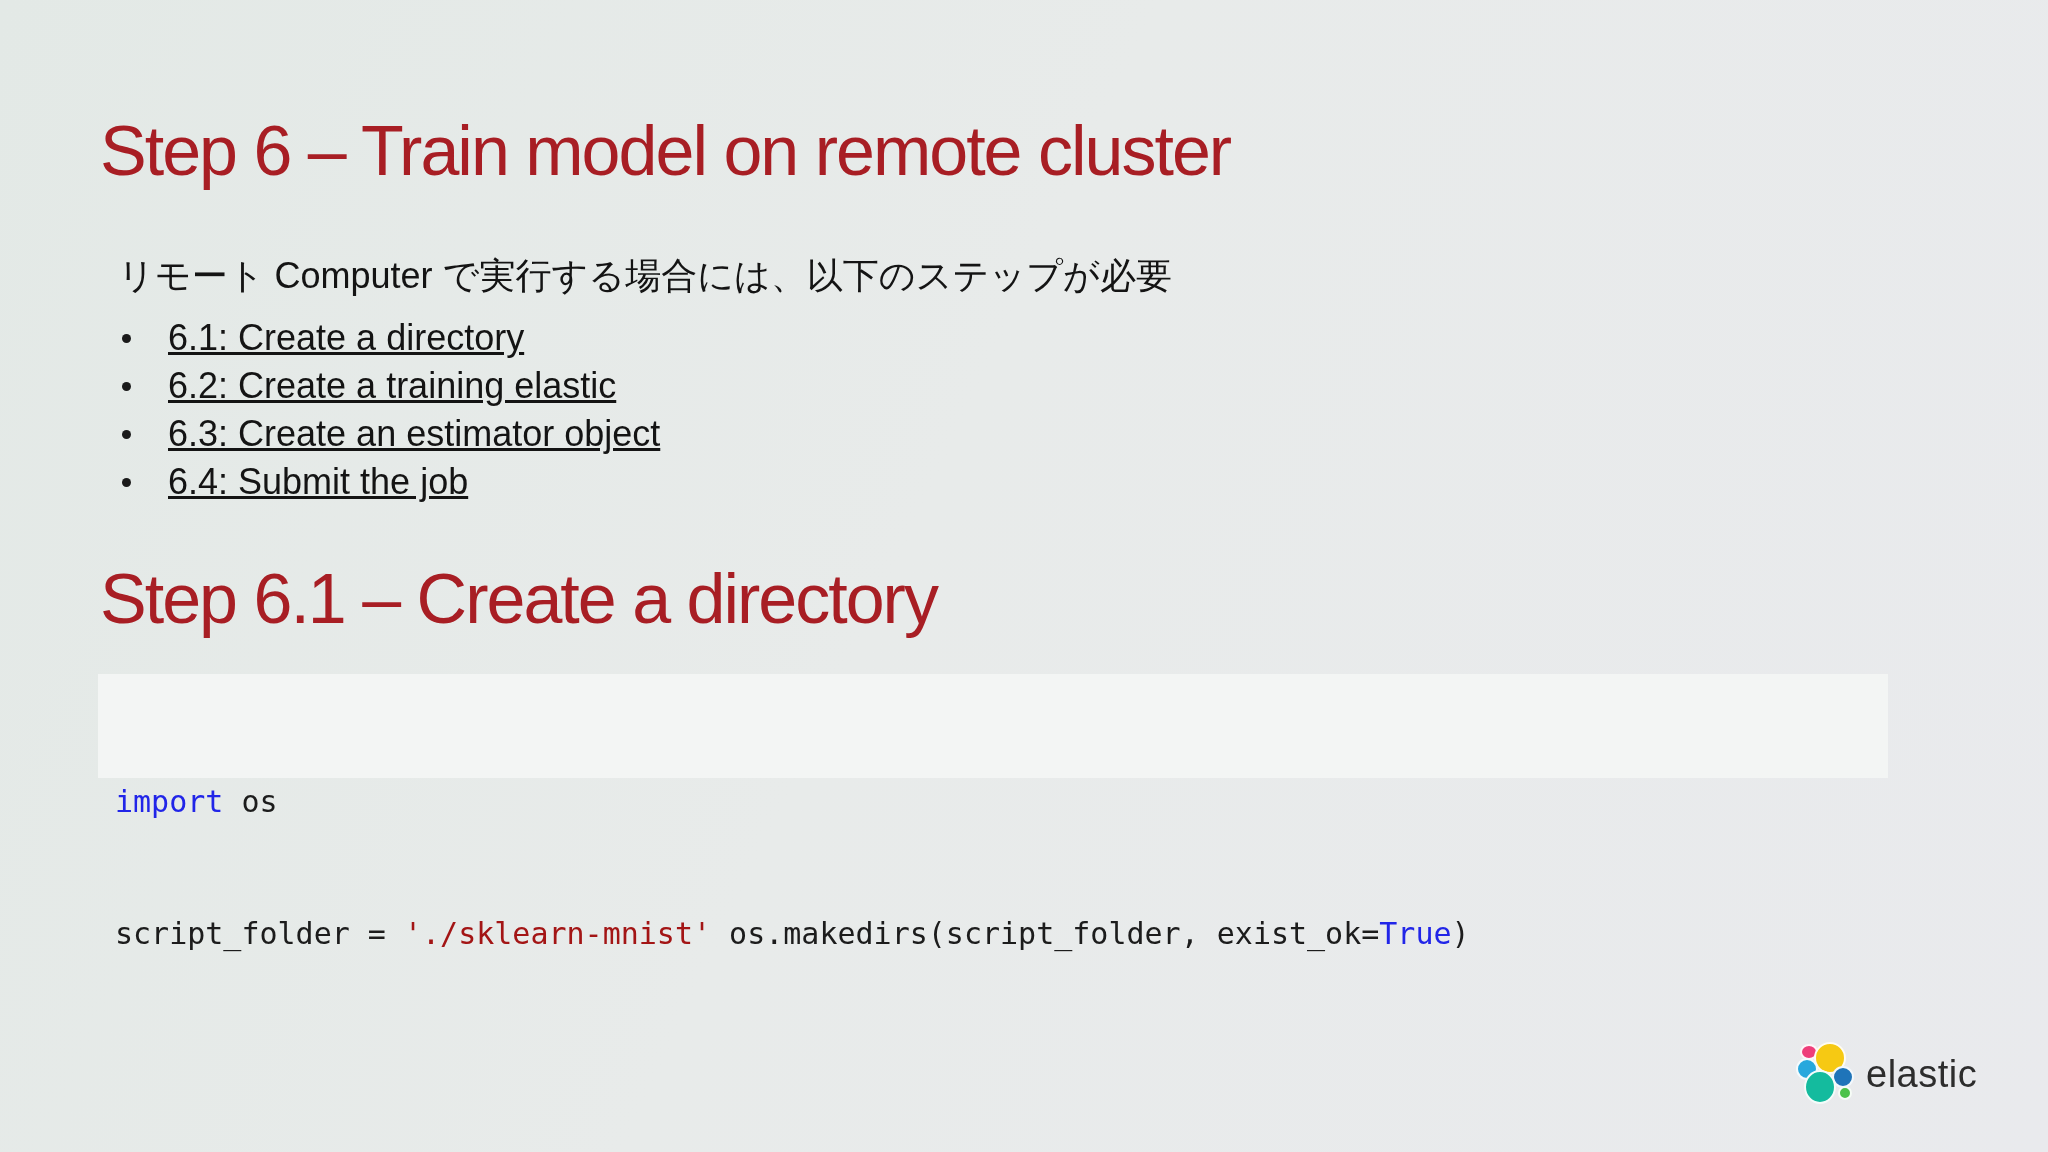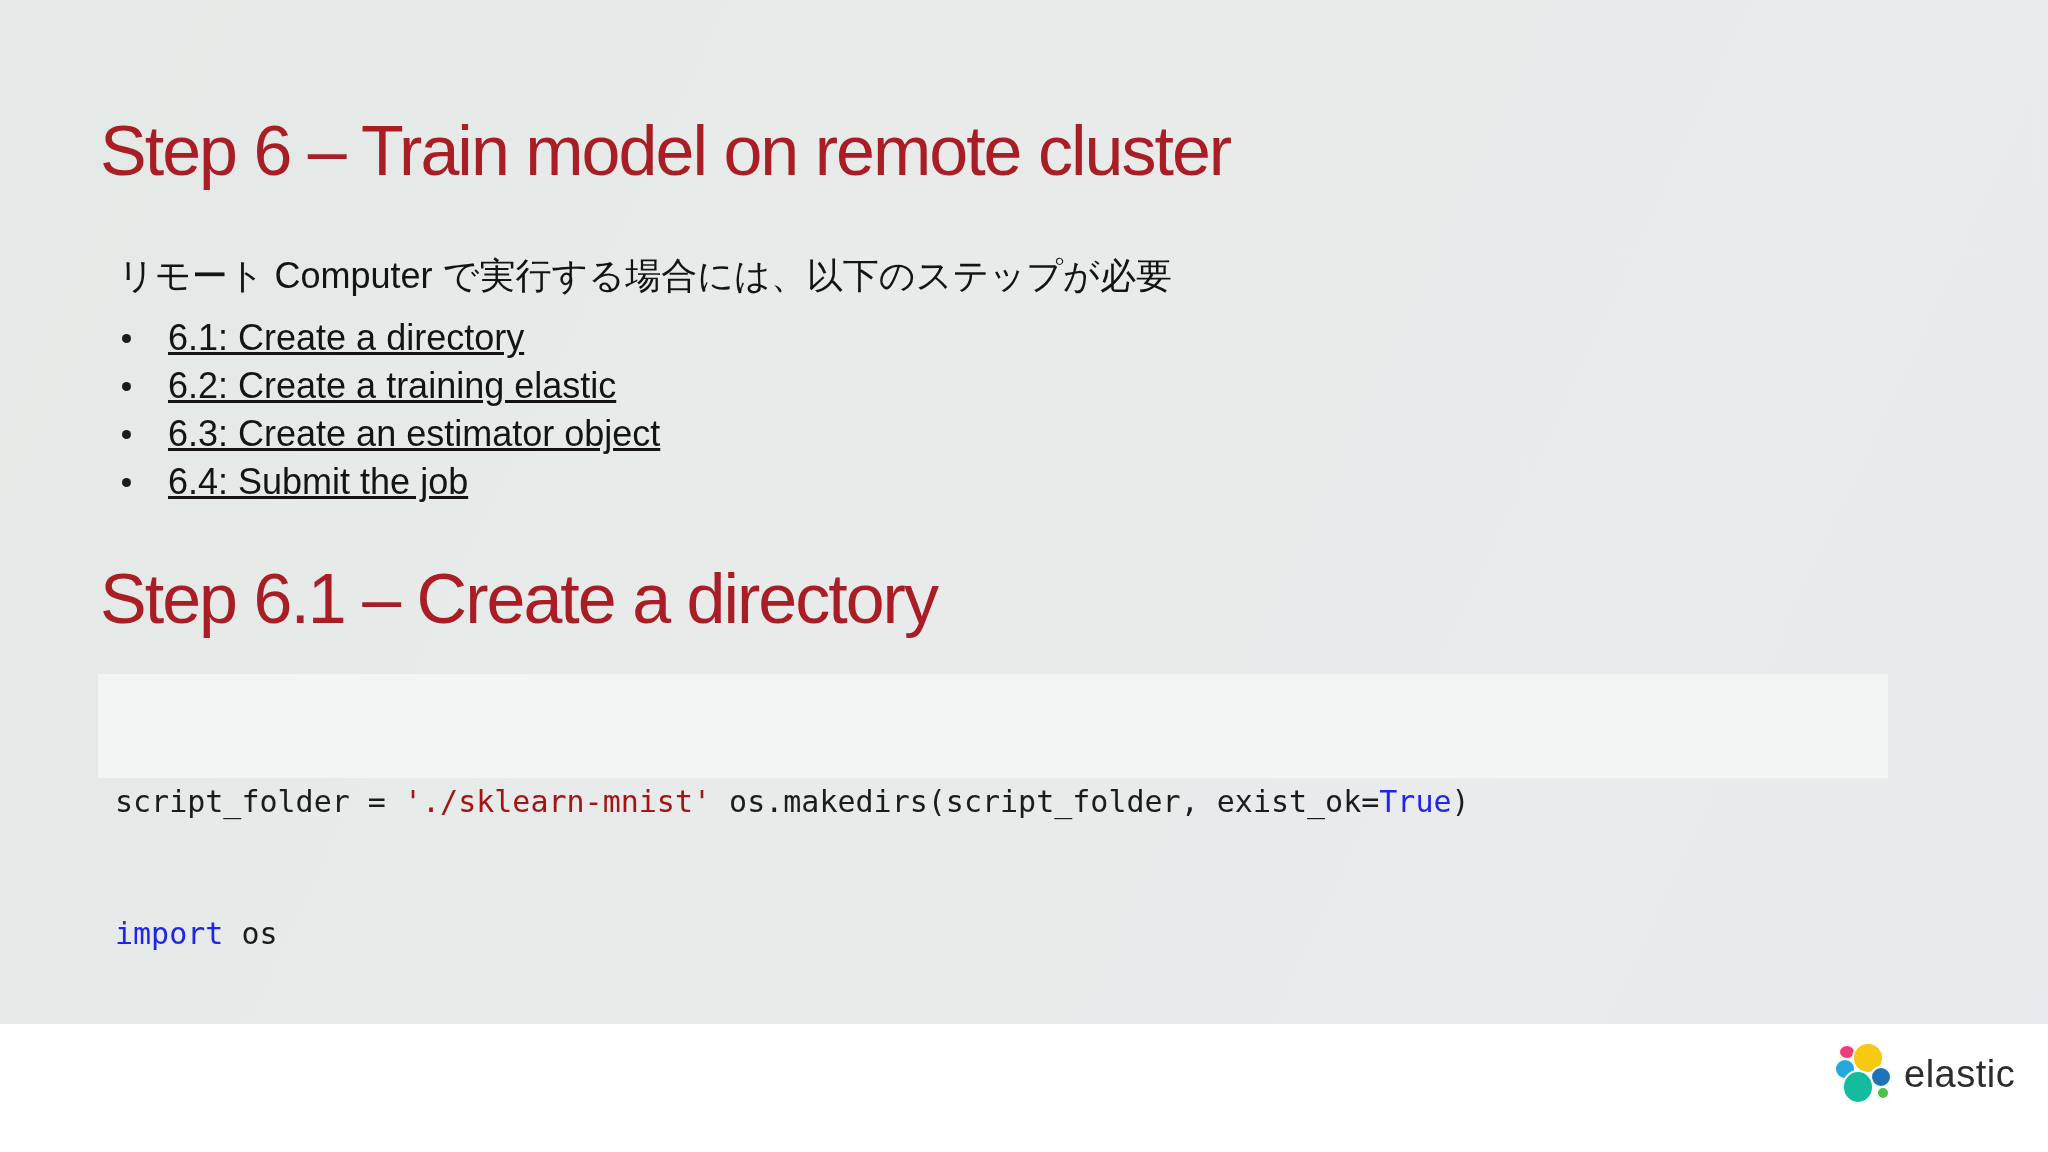--- a/index.html
+++ b/index.html
@@ -4,21 +4,21 @@
 <style>
   * { margin: 0; padding: 0; box-sizing: border-box; }
   html, body { width: 2048px; height: 1152px; }
   body {
     font-family: "Liberation Sans", sans-serif;
     overflow: hidden;
   }
   .slide {
     position: relative;
     width: 2048px;
-    height: 1024px;
+    height: 1152px;
     background: linear-gradient(115deg, #e3e9e6 0%, #e8ebea 45%, #e9eaed 100%);
   }
 
   
   .heading {
     position: absolute;
     left: 100px;
     color: #a81e24;
     font-weight: 400;
     font-size: 70px;
@@ -78,21 +78,21 @@
     color: #1c1c1c;
     white-space: pre;
   }
   .code .kw   { color: #2125e8; }
   .code .str  { color: #a31515; }
   .code .plain{ color: #1c1c1c; }
 
   
   .logo {
     position: absolute;
-    left: 1834px;
+    left: 1796px;
     top: 1042px;
     display: flex;
     align-items: center;
     text-align: center;
   }
   .logo .mark {
     position: relative;
     width: 58px;
     height: 64px;
   }
@@ -138,22 +138,22 @@
     </li>
     <li>
       <span class="dot"></span>
       <span>6.4: Submit the job</span>
     </li>
   </ul>
 
   <h2 id="title2" class="heading">Step 6.1 – Create a directory</h2>
 
   <div class="code">
+    <div class="code-line"><span class="kw">import</span><span class="plain"> os</span></div>
     <div class="code-line"><span class="plain">script_folder = </span><span class="str">'./sklearn-mnist'</span><span class="plain"> os.makedirs(script_folder, exist_ok=</span><span class="kw">True</span><span class="plain">)</span></div>
-    <div class="code-line"><span class="kw">import</span><span class="plain"> os</span></div>
   </div>
 
   <div class="logo">
     <div class="mark">
       <span class="blob b-pink"></span>
       <span class="blob b-yellow"></span>
       <span class="blob b-sky"></span>
       <span class="blob b-blue"></span>
       <span class="blob b-teal"></span>
       <span class="blob b-green"></span>

